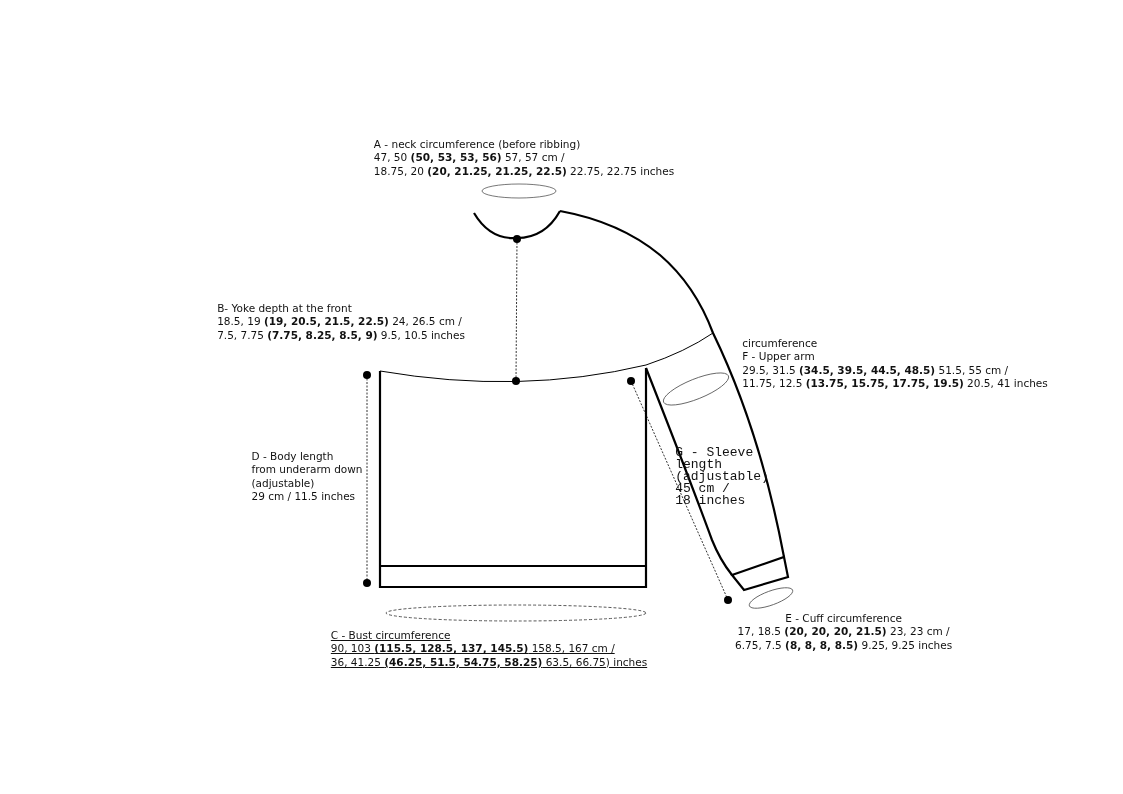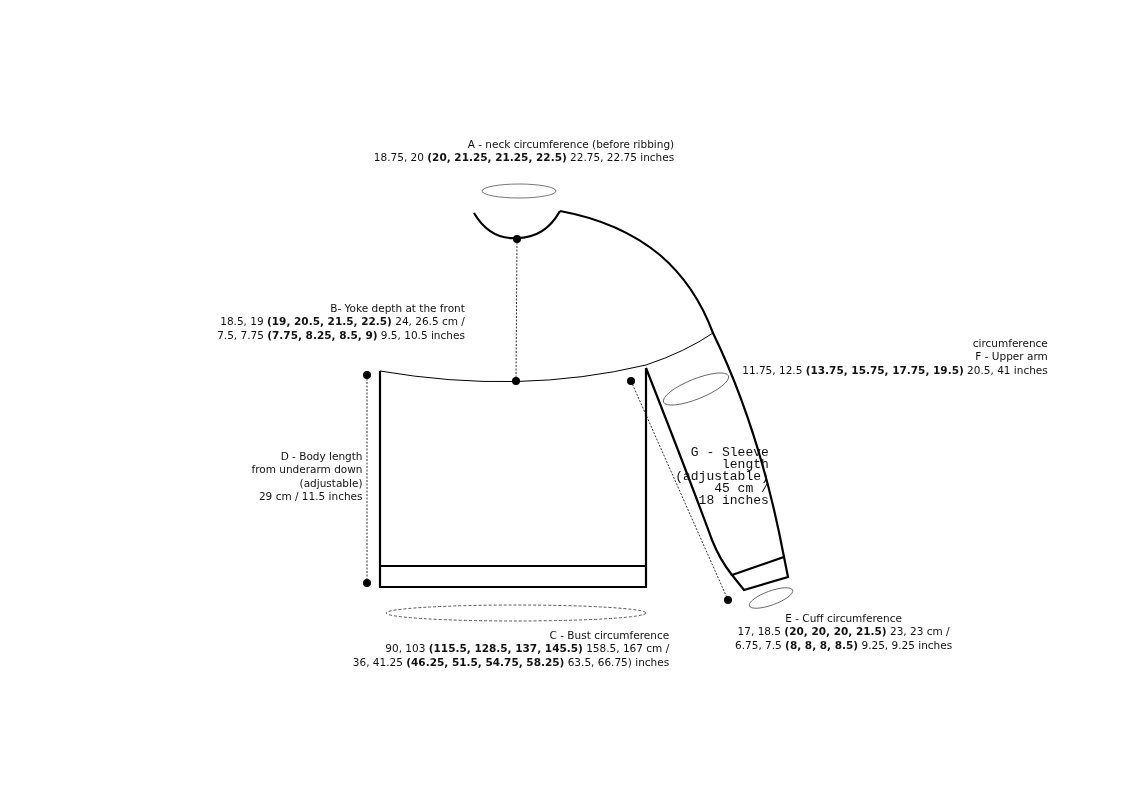--- a/index.html
+++ b/index.html
@@ -1,19 +1,19 @@
 <!DOCTYPE html>
 <html><head>
   <meta charset="utf-8">
   <style>
     html, body { margin:0; padding:0; background:#ffffff; }
     body { width:1123px; height:794px; position:relative; overflow:hidden;
            font-family:"DejaVu Sans", sans-serif; color:#111; }
     svg.diagram { position:absolute; left:0; top:0; }
-    .label { position:absolute; font-size:10.5px; line-height:13.4px; text-align:right; white-space:nowrap; }
+    .label { position:absolute; font-size:10.5px; line-height:13.4px; text-align:left; white-space:nowrap; }
     .label b { font-weight:bold; }
     .small { font-size:13px; line-height:12px;font-family:Liberation Mono, monospace; }
     .left { text-align:center; }
   </style>
 </head>
 <body>
 
 <svg class="diagram" width="1123" height="794" viewBox="0 0 1123 794">
 
   <ellipse cx="519" cy="191" rx="37" ry="7" fill="none" stroke="#555" stroke-width="0.8"></ellipse>
@@ -45,51 +45,53 @@
   <circle cx="367" cy="375" r="4" fill="#000"></circle>
   <circle cx="367" cy="583" r="4" fill="#000"></circle>
 
   <line x1="631" y1="381" x2="728" y2="600" stroke="#000" stroke-width="0.8" stroke-dasharray="2,1.5"></line>
   <circle cx="631" cy="381" r="4" fill="#000"></circle>
   <circle cx="728" cy="600" r="4" fill="#000"></circle>
 </svg>
 
 <div class="label" style="left:524px; top:138px; transform:translateX(-50%);">
   <div>A - neck circumference (before ribbing)</div>
+  <div><span>47, 50 </span><b>(50, 53, 53, 56)</b><span> 57, 57 cm /</span></div>
   <div><span>18.75, 20 </span><b>(20, 21.25, 21.25, 22.5)</b><span> 22.75, 22.75 inches</span></div>
 </div>
 
 <div class="label" style="left:341px; top:290px; transform:translateX(-50%);margin-top:12px;">
   <div>B- Yoke depth at the front</div>
   <div><span>18.5, 19 </span><b>(19, 20.5, 21.5, 22.5)</b><span> 24, 26.5 cm /</span></div>
   <div><span>7.5, 7.75 </span><b>(7.75, 8.25, 8.5, 9)</b><span> 9.5, 10.5 inches</span></div>
 </div>
 
 <div class="label" style="left:895px; top:337px; transform:translateX(-50%);">
   <div>circumference</div>
   <div>F - Upper arm</div>
+  <div><span>29.5, 31.5 </span><b>(34.5, 39.5, 44.5, 48.5)</b><span> 51.5, 55 cm /</span></div>
   <div><span>11.75, 12.5 </span><b>(13.75, 15.75, 17.75, 19.5)</b><span> 20.5, 41 inches</span></div>
 </div>
 
 <div class="label" style="left:307px; top:450px; transform:translateX(-50%);">
   <div>D - Body length</div>
   <div>from underarm down</div>
   <div>(adjustable)</div>
   <div>29 cm / 11.5 inches</div>
 </div>
 
 <div class="label small" style="left:722px; top:447px; transform:translateX(-50%);">
   <div>G - Sleeve</div>
   <div>length</div>
   <div>(adjustable)</div>
   <div>45 cm /</div>
   <div>18 inches</div>
 </div>
 
-<div class="label" style="left:511px; top:629px; transform:translateX(-50%);">
+<div class="label" style="left:489px; top:629px; transform:translateX(-50%);text-decoration:underline;">
   <div>C - Bust circumference</div>
   <div><span>90, 103 </span><b>(115.5, 128.5, 137, 145.5)</b><span> 158.5, 167 cm /</span></div>
   <div><span>36, 41.25 </span><b>(46.25, 51.5, 54.75, 58.25)</b><span> 63.5, 66.75) inches</span></div>
 </div>
 
 <div class="label left" style="left:735px; top:612px;">
   <div>E - Cuff circumference</div>
   <div><span>17, 18.5 </span><b>(20, 20, 20, 21.5)</b><span> 23, 23 cm /</span></div>
   <div><span>6.75, 7.5 </span><b>(8, 8, 8, 8.5)</b><span> 9.25, 9.25 inches</span></div>
 </div>

